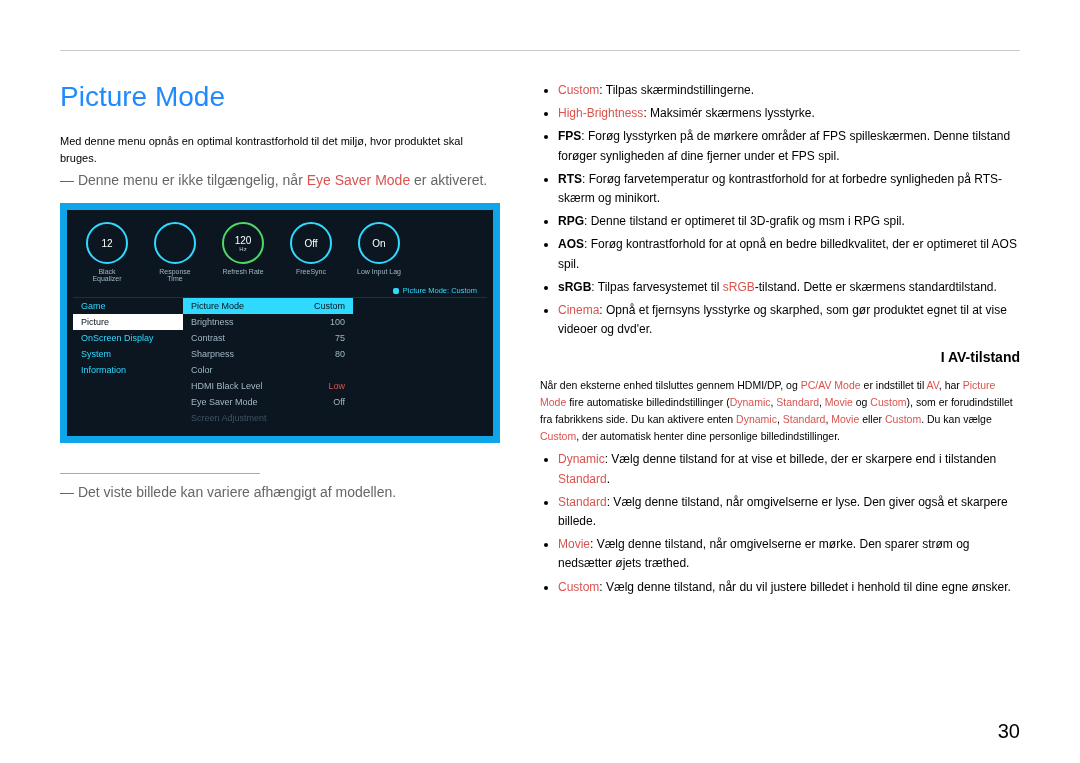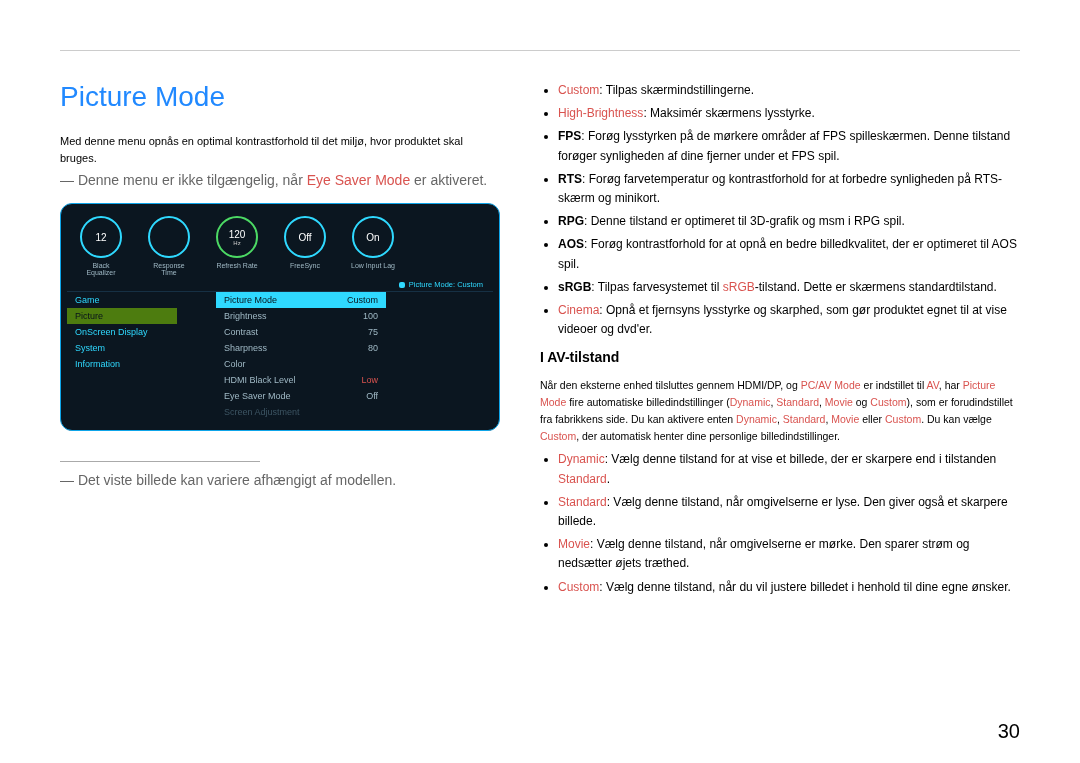--- a/index.html
+++ b/index.html
@@ -82,27 +82,27 @@
     width: 200px;
     border: none;
     border-top: 1px solid #aaa;
     margin: 30px 0 8px 0;
   }
   
   .osd {
     margin-top: 12px;
     width: 440px;
     background: #0b1620;
-    border-radius: 12px;
+    border-radius: 0;
     position: relative;
     font-size: 9px;
     color: #8ab4c8;
     box-sizing: border-box;
     padding: 6px 6px 10px 6px;
-    border: 1px solid #0ea5e9;
+    border: 7px solid #0ea5e9;
   }
   .osd-top {
     display: flex;
     gap: 20px;
     padding: 6px 10px 0 10px;
     justify-content: flex-start;
   }
   .gauge {
     width: 48px;
     text-align: center;
@@ -128,33 +128,32 @@
     text-align: right;
     font-size: 7.5px;
     color: #2fd9ff;
     padding: 4px 10px 2px 0;
   }
   .crumb-dot { display:inline-block; width:6px; height:6px; background:#2fd9ff; border-radius:2px; margin-right:4px; vertical-align:middle;}
   .osd-body {
     display: flex;
     background: #0b1620;
     border-top: 1px solid #163044;
-    gap: 39px;
   }
   .osd-menu {
     width: 110px;
     flex-shrink: 0;
   }
   .osd-menu .mi {
     padding: 3px 8px;
     font-size: 9px;
     color: #2fd9ff;
   }
   .osd-menu .mi.sel {
-    background: #4d7c0f;
+    background: #ffffff;
     color: #08131b;
   }
   .osd-sub {
     width: 170px;
     flex-shrink: 0;
   }
   .osd-sub .row {
     display: flex;
     justify-content: space-between;
     padding: 3px 8px;
@@ -279,21 +278,21 @@
           <li><span class="red" style="font-weight: 400;">Custom</span>: Tilpas skærmindstillingerne.</li>
           <li><span class="red" style="font-weight: 400;">High-Brightness</span>: Maksimér skærmens lysstyrke.</li>
           <li><span class="" style="font-weight: 700;">FPS</span>: Forøg lysstyrken på de mørkere områder af FPS spilleskærmen. Denne tilstand forøger synligheden af dine fjerner under et FPS spil.</li>
           <li><span class="" style="font-weight: 700;">RTS</span>: Forøg farvetemperatur og kontrastforhold for at forbedre synligheden på RTS-skærm og minikort.</li>
           <li><span class="" style="font-weight: 700;">RPG</span>: Denne tilstand er optimeret til 3D-grafik og msm i RPG spil.</li>
           <li><span class="" style="font-weight: 700;">AOS</span>: Forøg kontrastforhold for at opnå en bedre billedkvalitet, der er optimeret til AOS spil.</li>
           <li><span class="" style="font-weight: 700;">sRGB</span>: Tilpas farvesystemet til <span class="red">sRGB</span>-tilstand. Dette er skærmens standardtilstand.</li>
           <li><span class="red" style="font-weight: 400;">Cinema</span>: Opnå et fjernsyns lysstyrke og skarphed, som gør produktet egnet til at vise videoer og dvd'er.</li>
         </ul>
 
-      <h2 style="margin-top:1px;">I AV-tilstand</h2>
+      <h2 style="margin-top:1px;text-align:right;">I AV-tilstand</h2>
       <div class="para"><span>Når den eksterne enhed tilsluttes gennem HDMI/DP, og </span><span class="red">PC/AV Mode</span><span> er indstillet til </span><span class="red">AV</span><span>, har </span><span class="red">Picture Mode</span><span> fire automatiske billedindstillinger (</span><span class="red">Dynamic</span><span>, </span><span class="red">Standard</span><span>, </span><span class="red">Movie</span><span> og </span><span class="red">Custom</span><span>), som er forudindstillet fra fabrikkens side. Du kan aktivere enten </span><span class="red">Dynamic</span><span>, </span><span class="red">Standard</span><span>, </span><span class="red">Movie</span><span> eller </span><span class="red">Custom</span><span>. Du kan vælge </span><span class="red">Custom</span><span>, der automatisk henter dine personlige billedindstillinger.</span></div>
       <ul class="bullets">
           <li><span class="red">Dynamic</span>: Vælg denne tilstand for at vise et billede, der er skarpere end i tilstanden <span class="red">Standard</span>.</li>
           <li><span class="red">Standard</span>: Vælg denne tilstand, når omgivelserne er lyse. Den giver også et skarpere billede.</li>
           <li><span class="red">Movie</span>: Vælg denne tilstand, når omgivelserne er mørke. Den sparer strøm og nedsætter øjets træthed.</li>
           <li><span class="red">Custom</span>: Vælg denne tilstand, når du vil justere billedet i henhold til dine egne ønsker.</li>
         </ul>
     </div>
   </div>
 </div>

